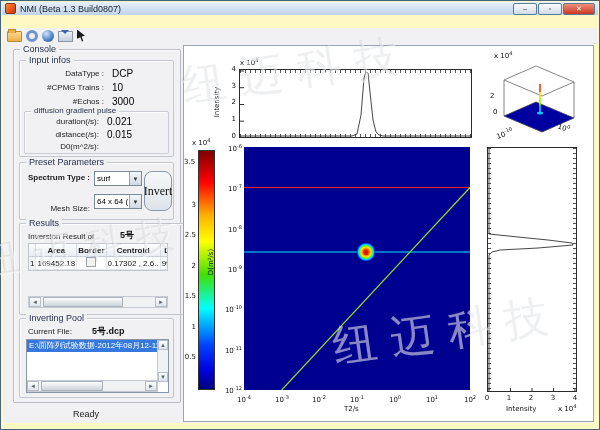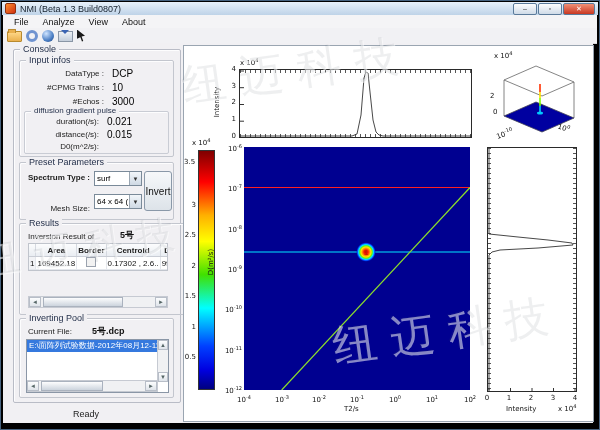--- a/index.html
+++ b/index.html
@@ -1,17 +1,17 @@
 <!DOCTYPE html>
 <html><head>
 <meta charset="utf-8">
 <style>
   html,body{margin:0;padding:0;}
   body{width:600px;height:430px;font-family:"Liberation Sans",sans-serif;position:relative;background:#d3e3f2;overflow:hidden;}
-  .win{position:absolute;inset:0;border:1px solid #46627f;background:#000000;}
+  .win{position:absolute;inset:0;border:1px solid #46627f;background:#fef9c3;}
   
   .titlebar{position:absolute;left:1px;top:1px;right:1px;height:13px;background:linear-gradient(#e8f1fa,#bed3e8);display:flex;align-items:center;padding:0 3px;}
   .appicon{width:9px;height:9px;background:linear-gradient(135deg,#ff9030,#d03010);border:1px solid #903010;border-radius:2px;margin-right:4px;}
   .title{font-size:9px;color:#15202c;flex:1;white-space:nowrap;}
   .winbtns{display:flex;gap:1px;}
   .wbtn{width:22px;height:10px;font-size:7px;line-height:9px;text-align:center;border:1px solid #5a7a9a;border-radius:2px;background:linear-gradient(#fdfdfd,#cfdbe8);color:#333;}
   .wbtn.close{width:30px;background:linear-gradient(#f09076,#c83722);color:#fff;}
   .menubar{position:absolute;left:2px;top:14px;right:2px;height:13px;background:#f4f4f6;display:flex;align-items:center;padding-left:4px;border-bottom:1px solid #e0e0e4;}
   .menuitem{font-size:9px;color:#111;padding:0 7px;}
   .toolbar{position:absolute;left:2px;top:27px;right:2px;height:15px;background:#f1f1f4;border-bottom:1px solid #d8d8dc;display:flex;align-items:center;gap:4px;padding-left:4px;}
@@ -28,21 +28,21 @@
   .status{position:absolute;left:70px;top:366px;font-size:9px;color:#222;}
   
   .gb{position:absolute;border:1px solid #b9bcc6;border-radius:2px;box-shadow:inset 1px 1px 0 #fdfdfe;}
   .gt{position:absolute;top:-6px;left:6px;background:#f1f0f3;padding:0 3px;font-size:9px;color:#25314b;line-height:10px;}
   .frow{position:absolute;display:flex;align-items:center;width:100%;}
   .flabel{font-size:8px;color:#222;text-align:right;}
   .fvalue{font-size:10px;color:#000;margin-left:8px;}
   .dd{position:absolute;height:13px;background:#fff;border:1px solid #7a8a99;font-size:8px;display:flex;align-items:center;}
   .dd .txt{flex:1;padding-left:2px;overflow:hidden;white-space:nowrap;}
   .dd .arr{width:11px;height:100%;background:linear-gradient(#f2f6fa,#cfd9e4);border-left:1px solid #9aa6b2;font-size:6px;color:#333;display:flex;align-items:center;justify-content:center;}
-  .btn{position:absolute;background:linear-gradient(#f6f8fa,#dde3e9);border:1px solid #8a98a8;border-radius:3px;font-size:10px;color:#111;display:flex;align-items:center;justify-content:center;}
+  .btn{position:absolute;background:linear-gradient(#f6f8fa,#dde3e9);border:1px solid #8a98a8;border-radius:8px;font-size:12px;color:#111;display:flex;align-items:center;justify-content:center;font-family:Liberation Serif, serif;}
   
   .tblwrap{position:absolute;overflow:hidden;border:1px solid #c0c4cc;background:#fff;}
   table.rt{border-collapse:collapse;table-layout:fixed;font-size:8px;}
   table.rt th{background:linear-gradient(#fbfcfd,#e9edf2);border-right:1px solid #d5d9e0;border-bottom:1px solid #c9cdd5;font-weight:bold;color:#222;height:12px;padding:0 1px;}
   table.rt td{border-right:1px solid #e4e7ec;border-bottom:1px solid #e4e7ec;height:12px;text-align:center;color:#111;white-space:nowrap;overflow:hidden;padding:0 1px;}
   td.idx{background:#f2f3f6;}
   .chk{width:8px;height:8px;border:1px solid #9aa2ae;background:#f2f2f2;display:inline-block;}
   
   .hscroll{position:absolute;height:10px;background:#f0f1f3;border:1px solid #c6cad2;display:flex;align-items:center;}
   .sarr{width:10px;height:8px;font-size:6px;line-height:8px;text-align:center;color:#566;background:linear-gradient(#fcfdfe,#dfe4ea);border:1px solid #b8bec8;}
@@ -71,26 +71,20 @@
   <div class="titlebar">
     <div class="appicon"></div>
     <div class="title">NMI (Beta 1.3 Build0807)</div>
     <div class="winbtns">
       <div class="wbtn">–</div>
       <div class="wbtn">▫</div>
       <div class="wbtn close">✕</div>
     </div>
   </div>
 
-  <div class="menubar">
-    <span class="menuitem">File</span>
-    <span class="menuitem">Analyze</span>
-    <span class="menuitem">View</span>
-    <span class="menuitem">About</span>
-  </div>
 
   <div class="toolbar">
     <div class="tico ic-folder"></div>
     <div class="tico ic-ring"></div>
     <div class="tico ic-globe"></div>
     <div class="tico ic-import"></div>
     <div class="tico ic-cursor"></div>
   </div>
 
   <div class="client">

